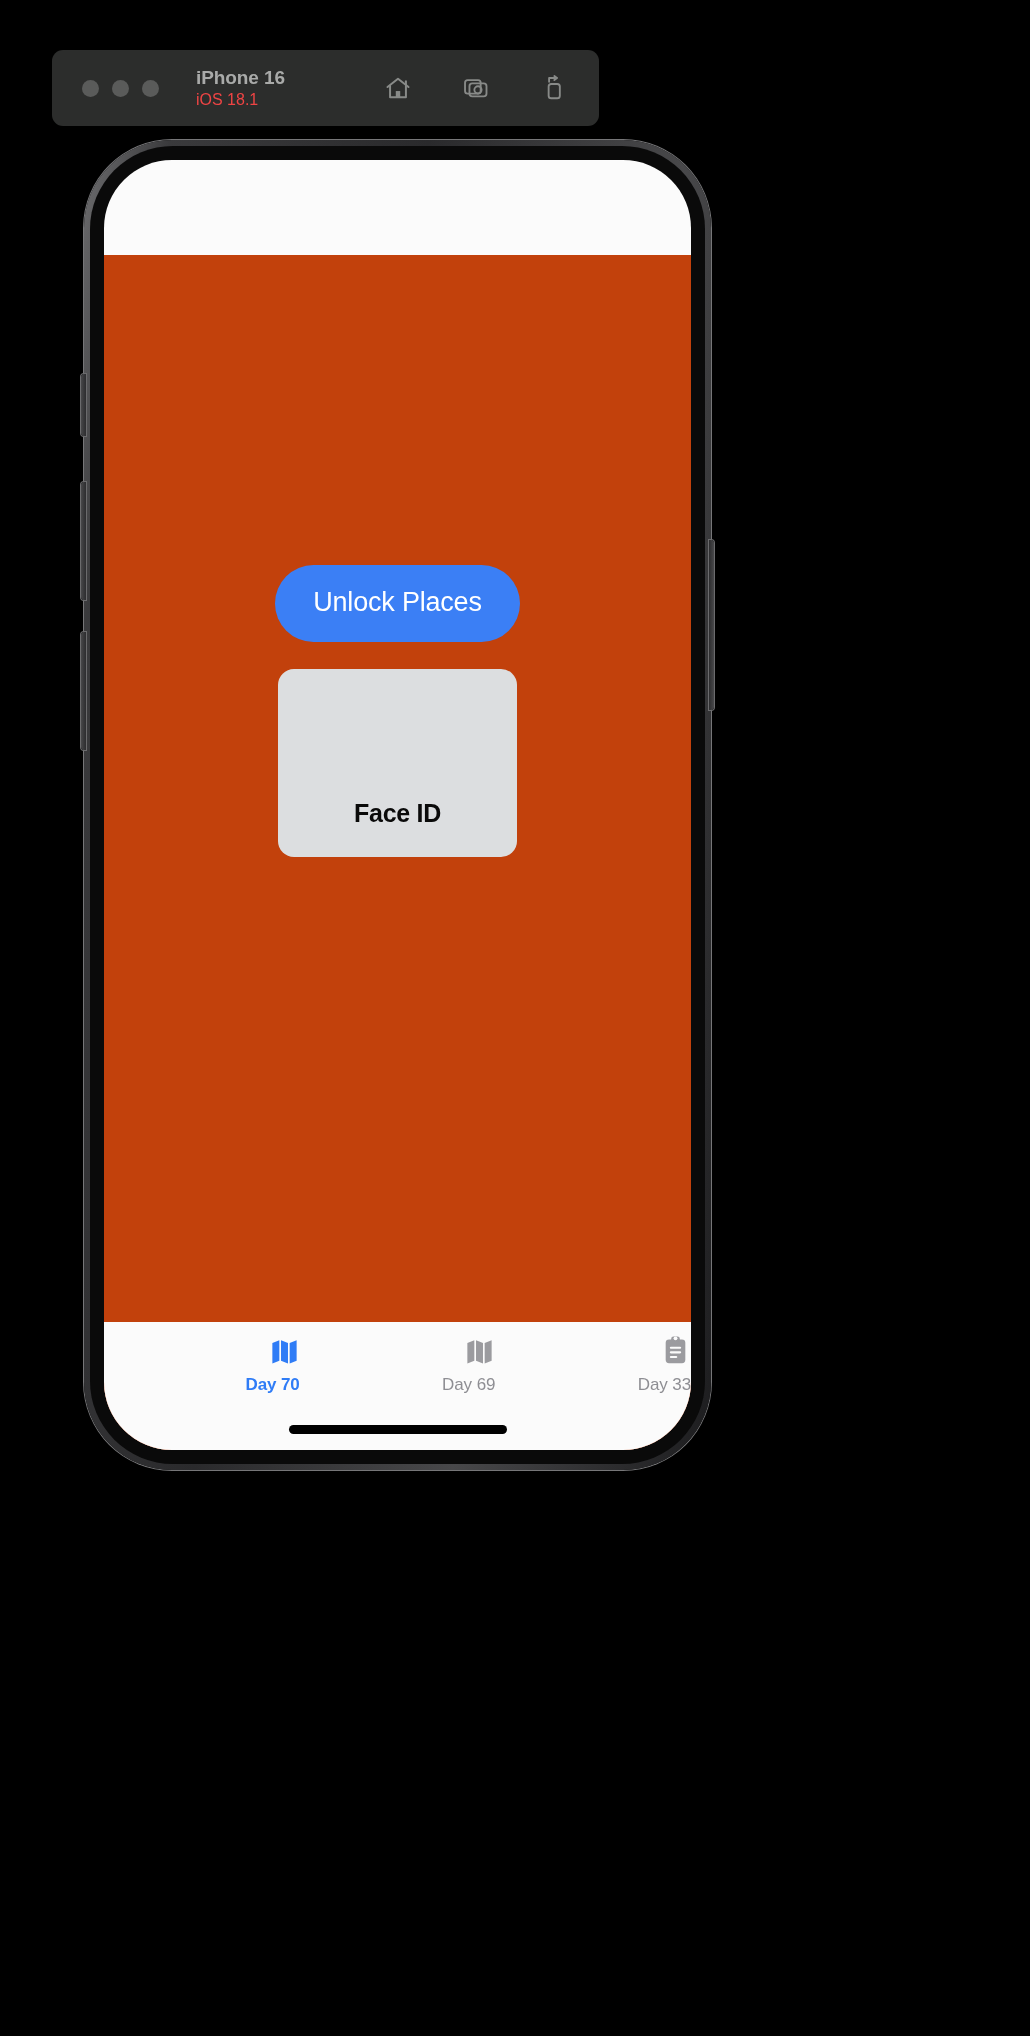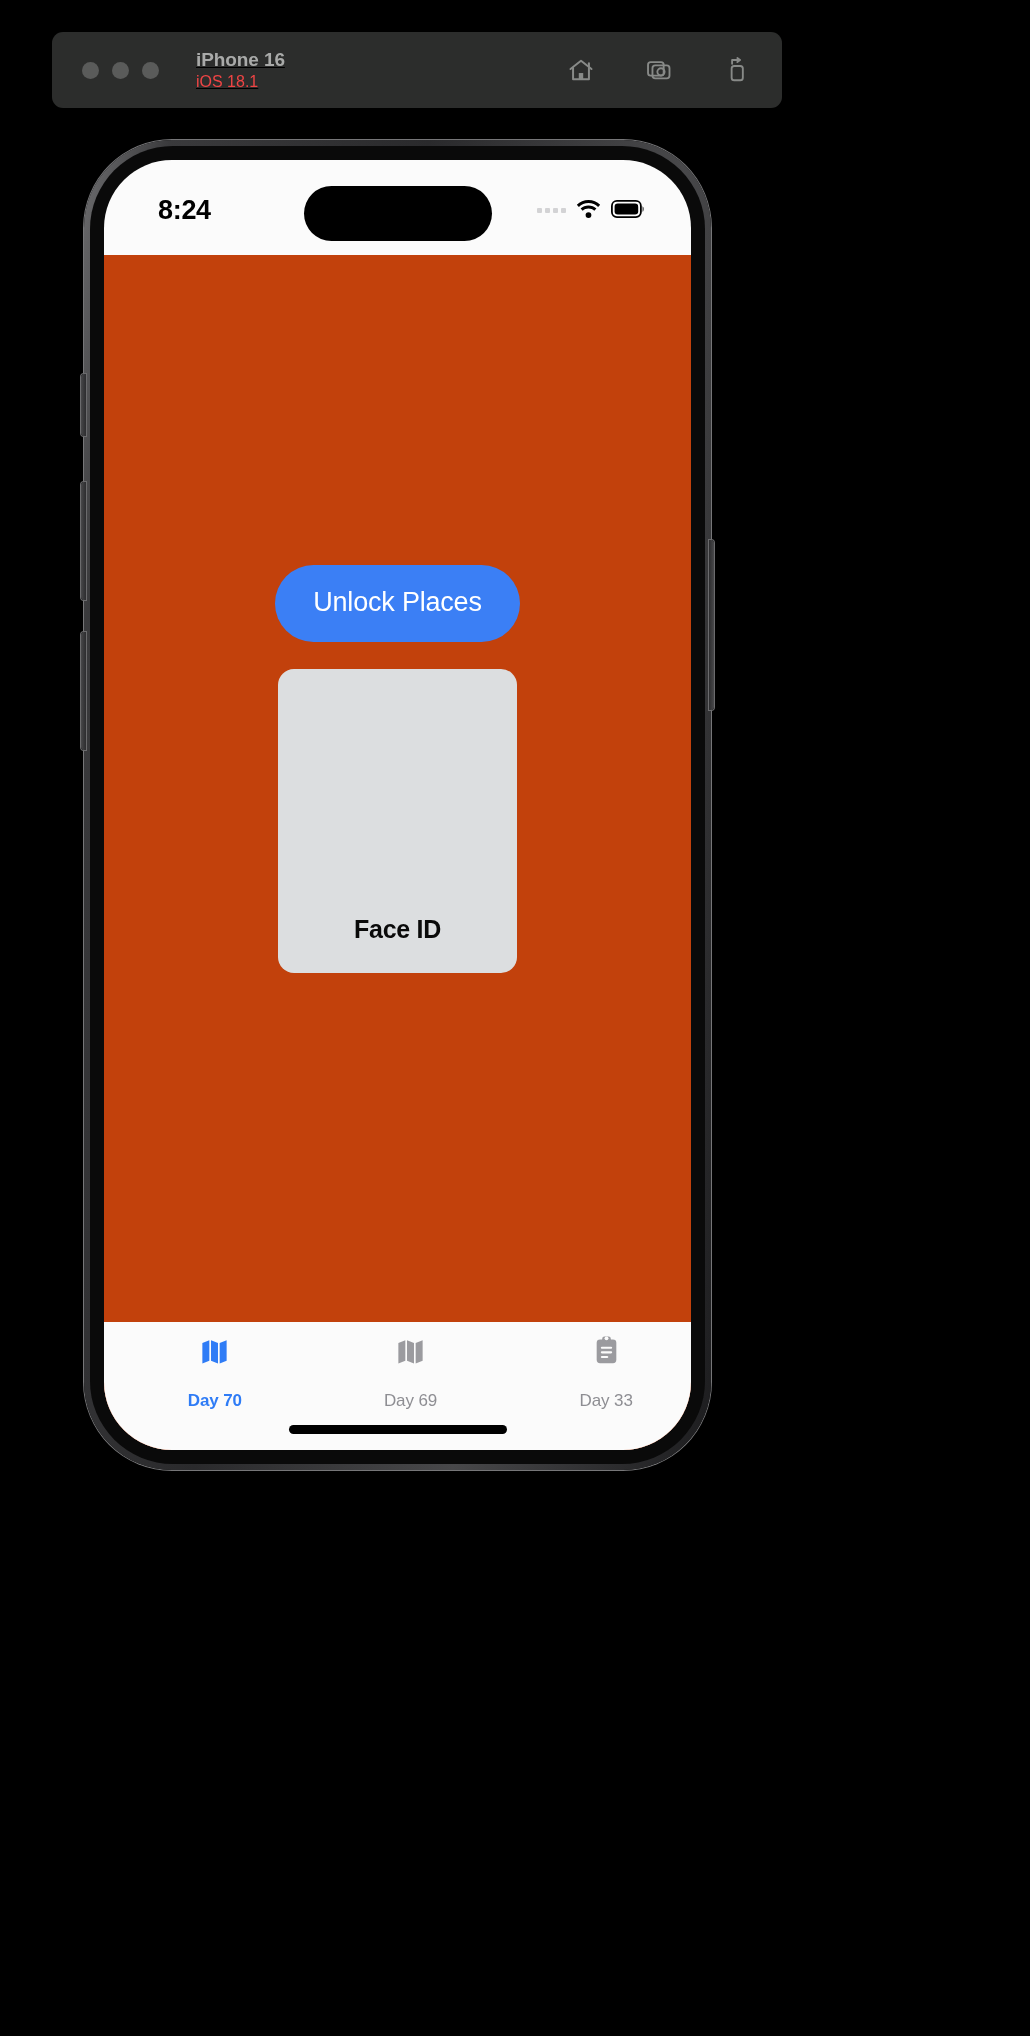--- a/index.html
+++ b/index.html
@@ -6,27 +6,26 @@
   html, body {
     width: 1030px; height: 2036px;
     background: #000;
     font-family: "Liberation Sans", sans-serif;
     overflow: hidden;
   }
 
   
   .sim-titlebar {
     position: absolute;
-    left: 52px; top: 32px;
-    width: 730px; height: 76px;
+    left: 52px; top: 50px;
+    width: 547px; height: 76px;
     background: #2c2d2c;
     border-radius: 11px;
     display: flex;
     align-items: center;
-    text-decoration: underline;
   }
   .traffic-lights {
     display: flex; gap: 13px;
     margin-left: 30px;
   }
   .tl-dot {
     width: 17px; height: 17px;
     border-radius: 50%;
     background: #5a5b5a;
   }
@@ -154,21 +153,21 @@
     border: none;
     border-radius: 44px;
     padding: 22px 38px 24px;
     min-width: 218px;
     text-align: center;
     cursor: pointer;
     font-family: "Liberation Sans", sans-serif;
   }
   .faceid-card {
     margin-top: 27px;
-    width: 239px; height: 304px;
+    width: 239px; height: 188px;
     background: #dcdee0;
     border-radius: 16px;
     position: relative;
     display: flex;
     justify-content: center;
   }
   .faceid-label {
     position: absolute;
     bottom: 29px;
     font-size: 25px;
@@ -184,22 +183,22 @@
     height: 128px;
     background: #fbfbfb;
     display: flex;
     align-items: flex-start;
     padding-top: 12px;
   }
   .tab-item {
     flex: 1;
     display: flex;
     flex-direction: column;
-    align-items: center;
-    gap: 24px;
+    align-items: flex-end;
+    gap: 8px;
     cursor: pointer;
     margin-left: 26px;
   }
   .tab-icon { height: 33px; display: flex; align-items: center; justify-content: center; }
   .tab-label { font-size: 17px; letter-spacing: -0.1px; }
   .tab-item.active .tab-label { color: #2f7cf6; font-weight: bold; }
   .tab-item.inactive .tab-label { color: #8e8e93; }
 
   .home-indicator {
     position: absolute;
@@ -259,46 +258,20 @@
   <div class="device-outer"></div>
   <div class="device-band"></div>
 
   <span class="btn-side btn-action"></span>
   <span class="btn-side btn-voldown-top"></span>
   <span class="btn-side btn-volup"></span>
   <span class="btn-side btn-power"></span>
 
   <div class="device-screen">
 
-    <div class="statusbar">
-      <div class="sb-time">8:24</div>
-      <div class="dynamic-island"></div>
-      <div class="sb-right">
-        <span class="sb-signal">
-          <i></i>
-            <i></i>
-            <i></i>
-            <i></i>
-        </span>
-        <span>
-          <svg width="27" height="20" viewBox="0 0 27 20" fill="#000">
-            <path d="M13.5 4.1c3.7 0 7.1 1.4 9.6 3.8l2.1-2.2C22.1 2.8 18 1.1 13.5 1.1S4.9 2.8 1.8 5.7l2.1 2.2c2.5-2.4 5.9-3.8 9.6-3.8z"></path>
-            <path d="M13.5 9.5c2.2 0 4.3.9 5.8 2.3l2.1-2.2c-2.1-2-4.9-3.1-7.9-3.1s-5.8 1.1-7.9 3.1l2.1 2.2c1.5-1.4 3.6-2.3 5.8-2.3z"></path>
-            <circle cx="13.5" cy="16.1" r="2.9"></circle>
-          </svg>
-        </span>
-        <span>
-          <svg width="34" height="18" viewBox="0 0 34 18" fill="none">
-            <rect x="0.9" y="0.9" width="29" height="16.2" rx="5" stroke="#000" stroke-width="1.8"></rect>
-            <rect x="3.6" y="3.6" width="23.6" height="10.8" rx="3.2" fill="#000"></rect>
-            <path d="M31.6 6.2c1.3.6 1.3 4.9 0 5.6z" fill="#000"></path>
-          </svg>
-        </span>
-      </div>
-    </div>
 
     <div class="app-body">
 
       <div class="content-stack">
         <button class="unlock-button">Unlock Places</button>
 
         <div class="faceid-card">
           <span class="faceid-label">Face ID</span>
         </div>
       </div>

